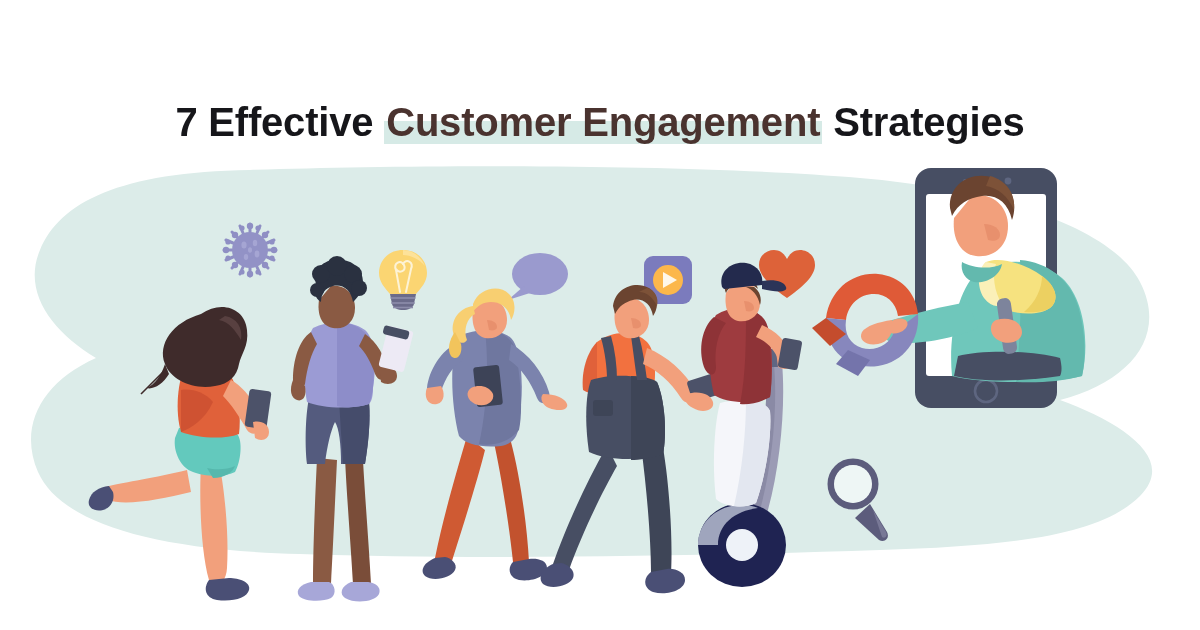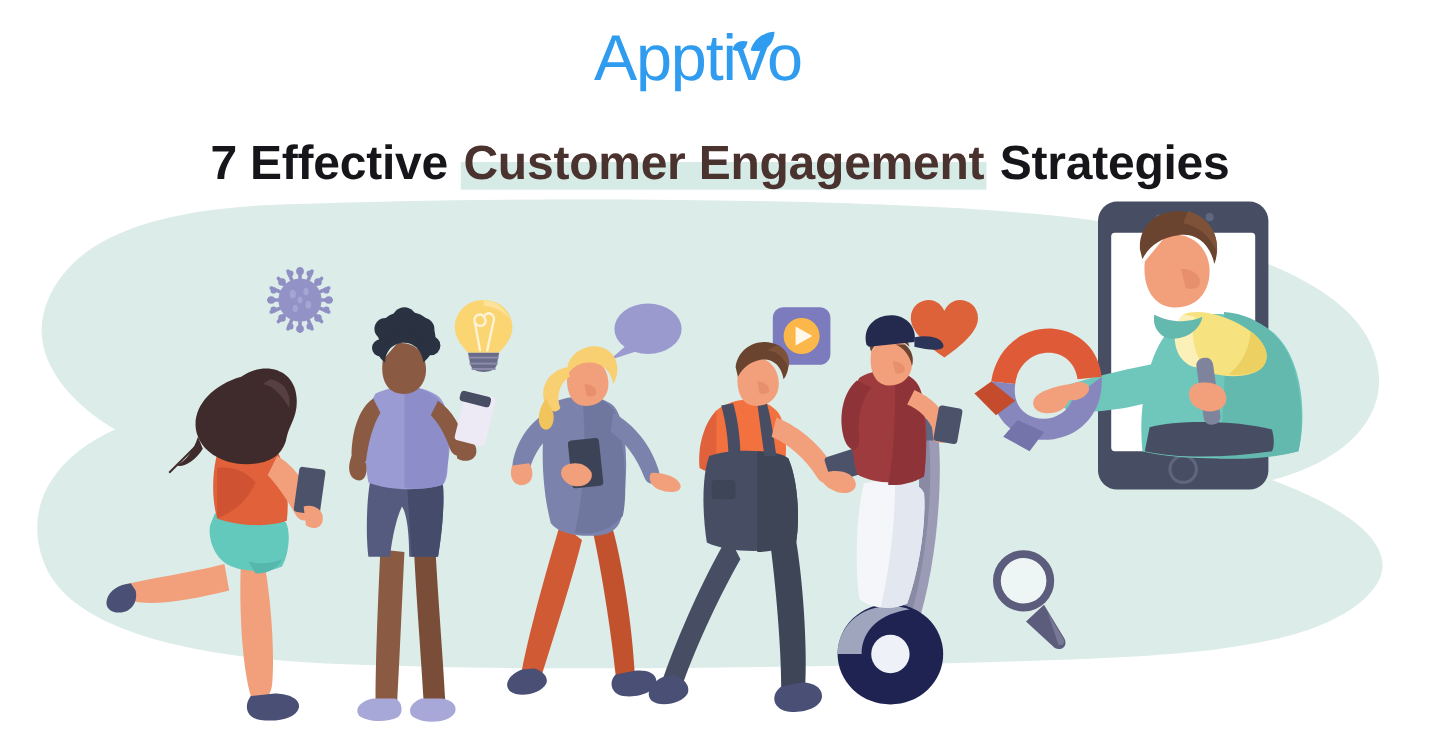--- a/index.html
+++ b/index.html
@@ -30,21 +30,21 @@
     display: flex;
     align-items: center;
     justify-content: center;
   }
   #logo-svg { display: block; }
 
   
   #headline {
     position: absolute;
     left: 0;
-    top: 86px;
+    top: 72px;
     width: 1200px;
     text-align: center;
     font-size: 40px;
     font-weight: 700;
     letter-spacing: -0.2px;
     line-height: 1.18;
     white-space: nowrap;
     color: #1a1a1a;
   }
   #headline .plain { color: #16161a; }
@@ -62,31 +62,20 @@
     width: 1200px;
     height: 480px;
   }
   #stage svg { display: block; }
 </style>
 </head>
 <body>
 
 <div id="banner">
 
-  <div id="logo-wrap">
-    <svg id="logo-svg" width="210" height="62" viewBox="0 0 210 62" aria-hidden="true">
-
-      <g>
-        <path d="M150.5 12.5c-9.5 0.5 -17.5 6 -20 15.5 10.5 2.5 19 -3 20 -15.5z" fill="#2f9cf0"></path>
-        <path d="M128 20.5c-6.5 -1.5 -11.5 1 -12.5 7 6 2.5 11 0.5 12.5 -7z" fill="#2f9cf0"></path>
-      </g>
-
-      <text x="0" y="53" font-family="'Liberation Sans', sans-serif" font-size="54" font-weight="400" fill="#2f9cf0" letter-spacing="-1">Apptivo</text>
-    </svg>
-  </div>
 
   <h1 id="headline">
     <span class="plain">7 Effective </span><span class="hl">Customer Engagement</span><span class="plain"> Strategies</span>
   </h1>
 
   <div id="stage">
   <svg width="1200" height="480" viewBox="0 0 1200 480" aria-hidden="true">
 
     <path fill="#dcece9" d="M250 20
              C 120 22, 60 52, 40 100

